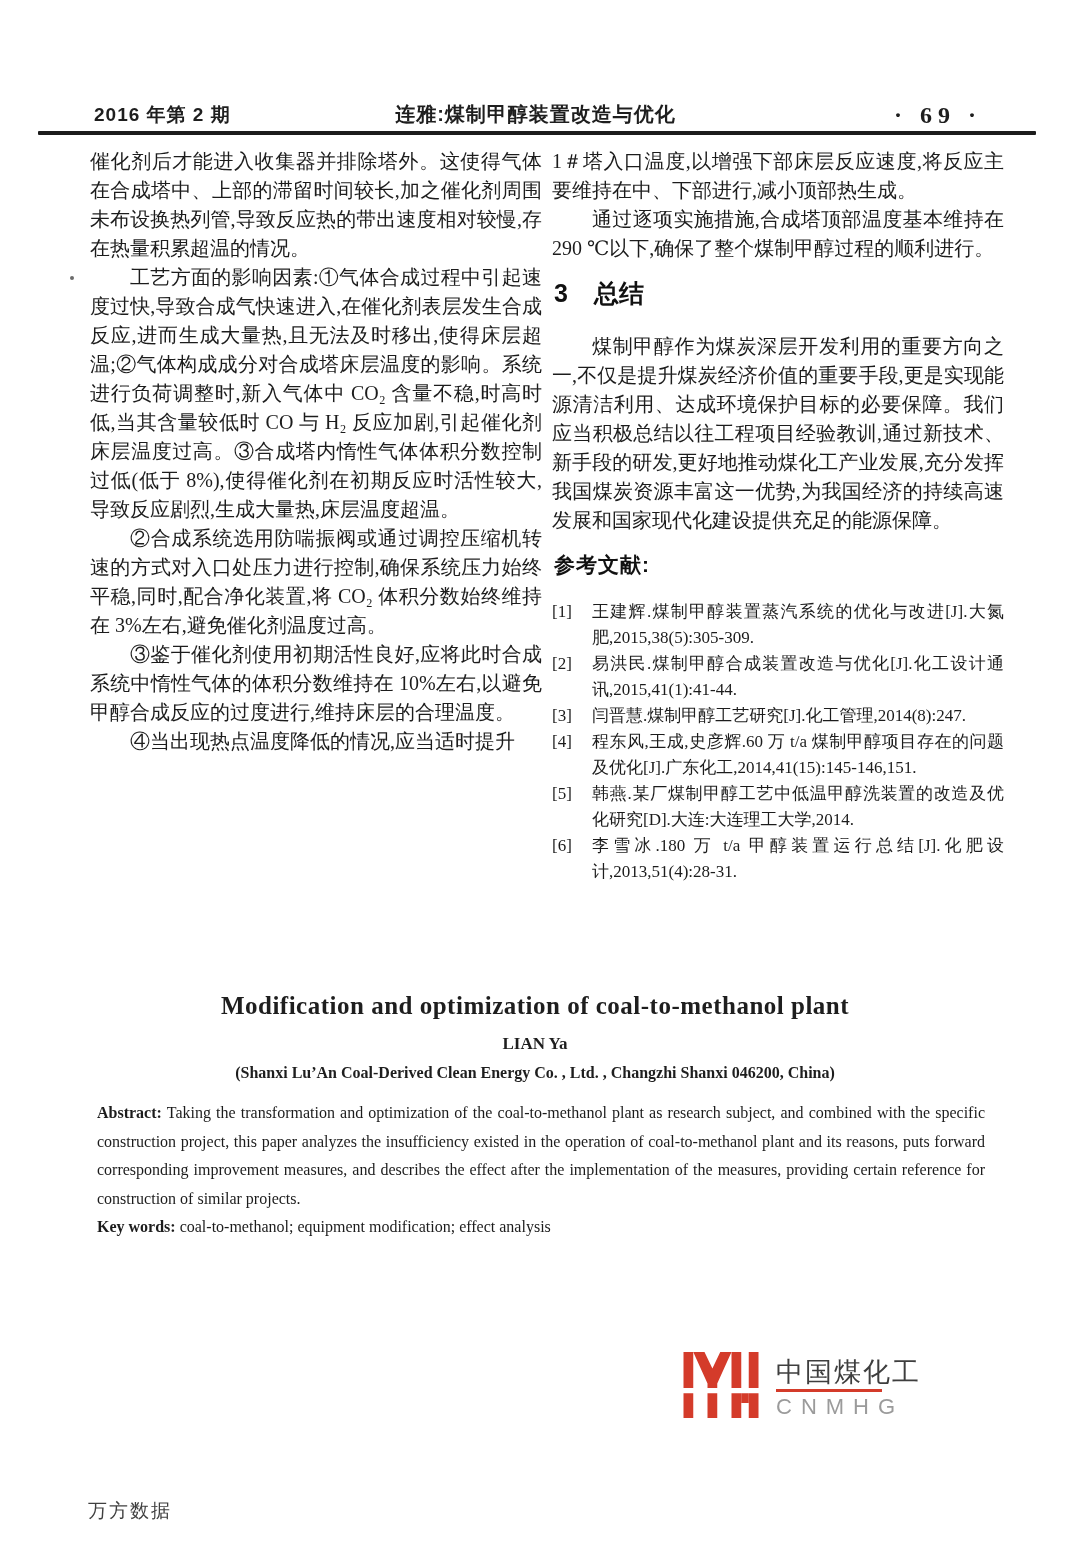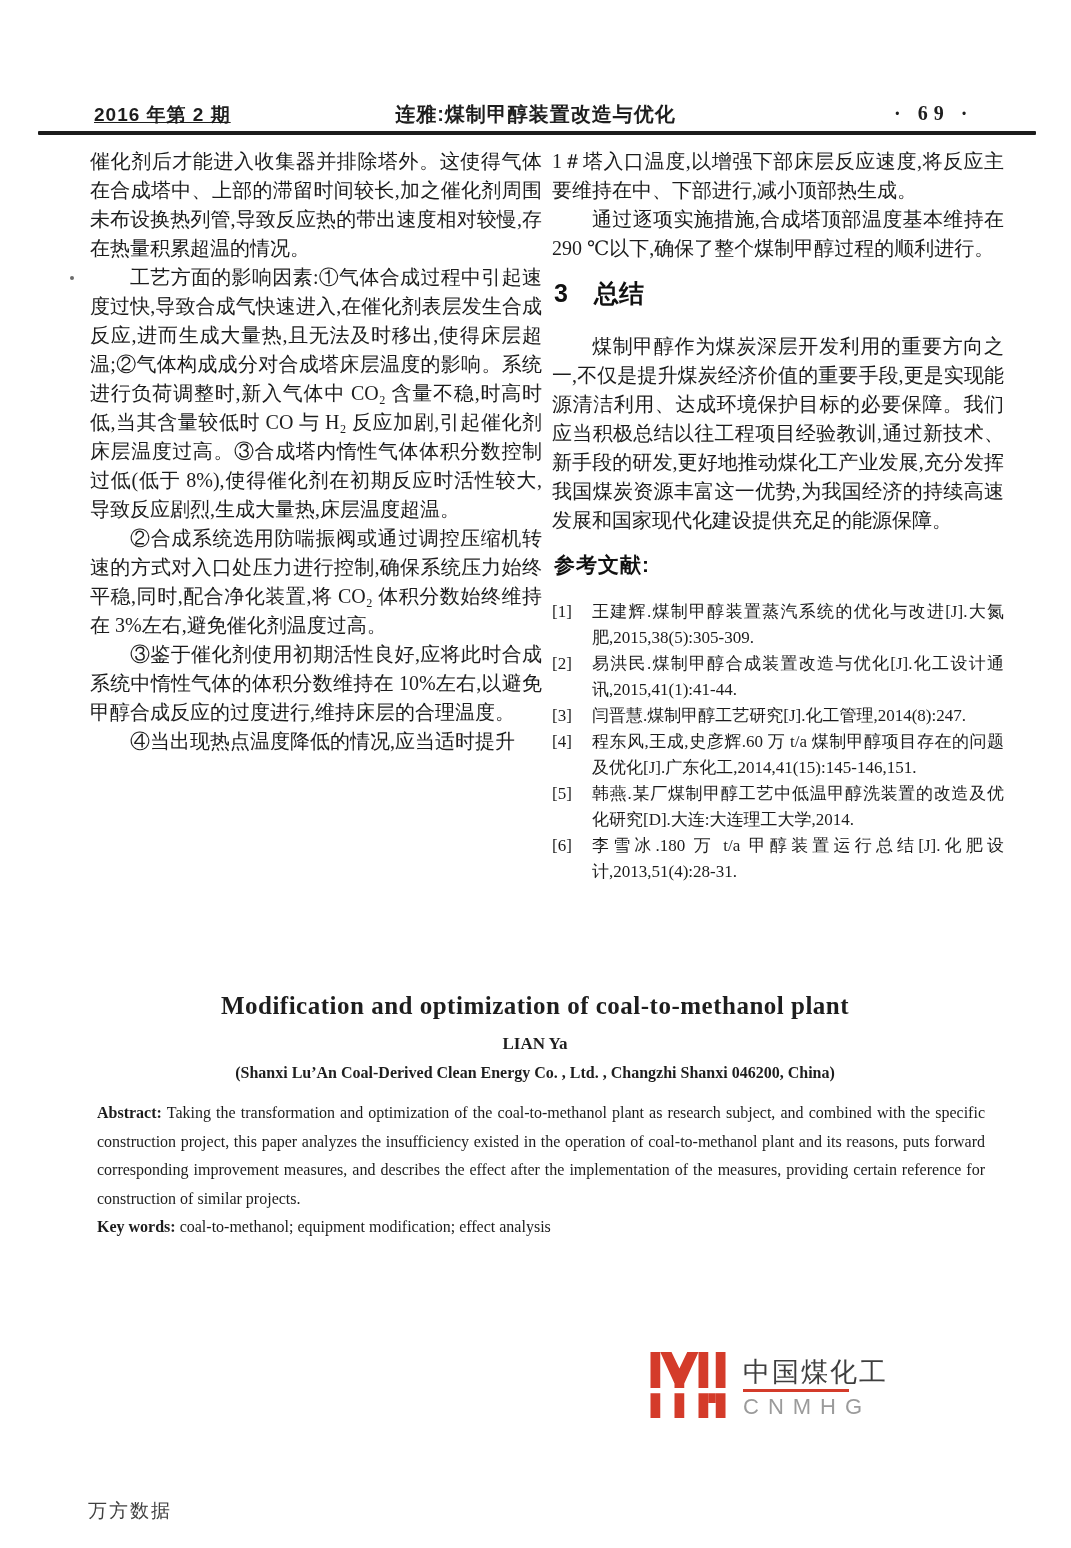--- a/index.html
+++ b/index.html
@@ -11,30 +11,30 @@
     margin: 0 auto;
     background: #ffffff;
     font-family: "Liberation Serif", "DejaVu Serif", serif;
     color: #1e1e1e;
     overflow: hidden;
   }
   
   .hdr-issue {
     position: absolute; left: 94px; top: 102px;
     font-family: "Liberation Sans", "DejaVu Sans", sans-serif;
-    font-size: 19px; font-weight: bold; letter-spacing: 1px; text-decoration: underline;
+    font-size: 19px; font-weight: bold; letter-spacing: 1px;
   }
   .hdr-title {
     position: absolute; left: 50%; transform: translateX(-50%); top: 101px;
     font-family: "Liberation Sans", "DejaVu Sans", sans-serif;
     font-size: 20px; font-weight: bold; letter-spacing: 1px; white-space: nowrap;
   }
   .hdr-page {
     position: absolute; left: 894px; top: 102px;
-    font-size: 20px; font-weight: bold; letter-spacing: 6px; white-space: nowrap;
+    font-size: 24px; font-weight: bold; letter-spacing: 6px; white-space: nowrap;
   }
   .hdr-rule {
     position: absolute; left: 38px; top: 131px; width: 998px; height: 4px;
     background: #1c1c1c; border-radius: 1px;
   }
   .speck {
     position: absolute; left: 70px; top: 276px; width: 4px; height: 4px;
     background: #6b6b6b; border-radius: 50%;
   }
   
@@ -71,21 +71,21 @@
   .eng-title { font-size: 25px; font-weight: bold; letter-spacing: 0.5px; }
   .eng-author { font-size: 17px; font-weight: bold; margin-top: 14px; }
   .eng-affil { font-size: 16px; font-weight: bold; margin-top: 10px; }
   .abstract-block {
     position: absolute; left: 97px; top: 1099px; width: 888px;
     font-size: 16px; line-height: 28.5px; text-align: justify; color: #1c1c1c;
   }
   .abstract-block .run-label { font-weight: bold; }
   .kw-line { margin-top: 0; }
   
-  .logo { position: absolute; left: 647px; top: 1352px; display: flex; align-items: flex-start; }
+  .logo { position: absolute; left: 680px; top: 1352px; display: flex; align-items: flex-start; }
   .logo-mark { width: 82px; height: 66px; display: block; }
   .logo-textcol { margin-left: 14px; padding-top: 6px; }
   .logo-cn {
     font-family: "Liberation Sans", "DejaVu Sans", sans-serif;
     font-size: 27px; font-weight: 500; color: #3e3e3e; letter-spacing: 2px;
     line-height: 28px;
   }
   .logo-rule { height: 3px; margin-top: 3px; width: 106px; }
   .logo-en {
     font-family: "Liberation Sans", "DejaVu Sans", sans-serif;

